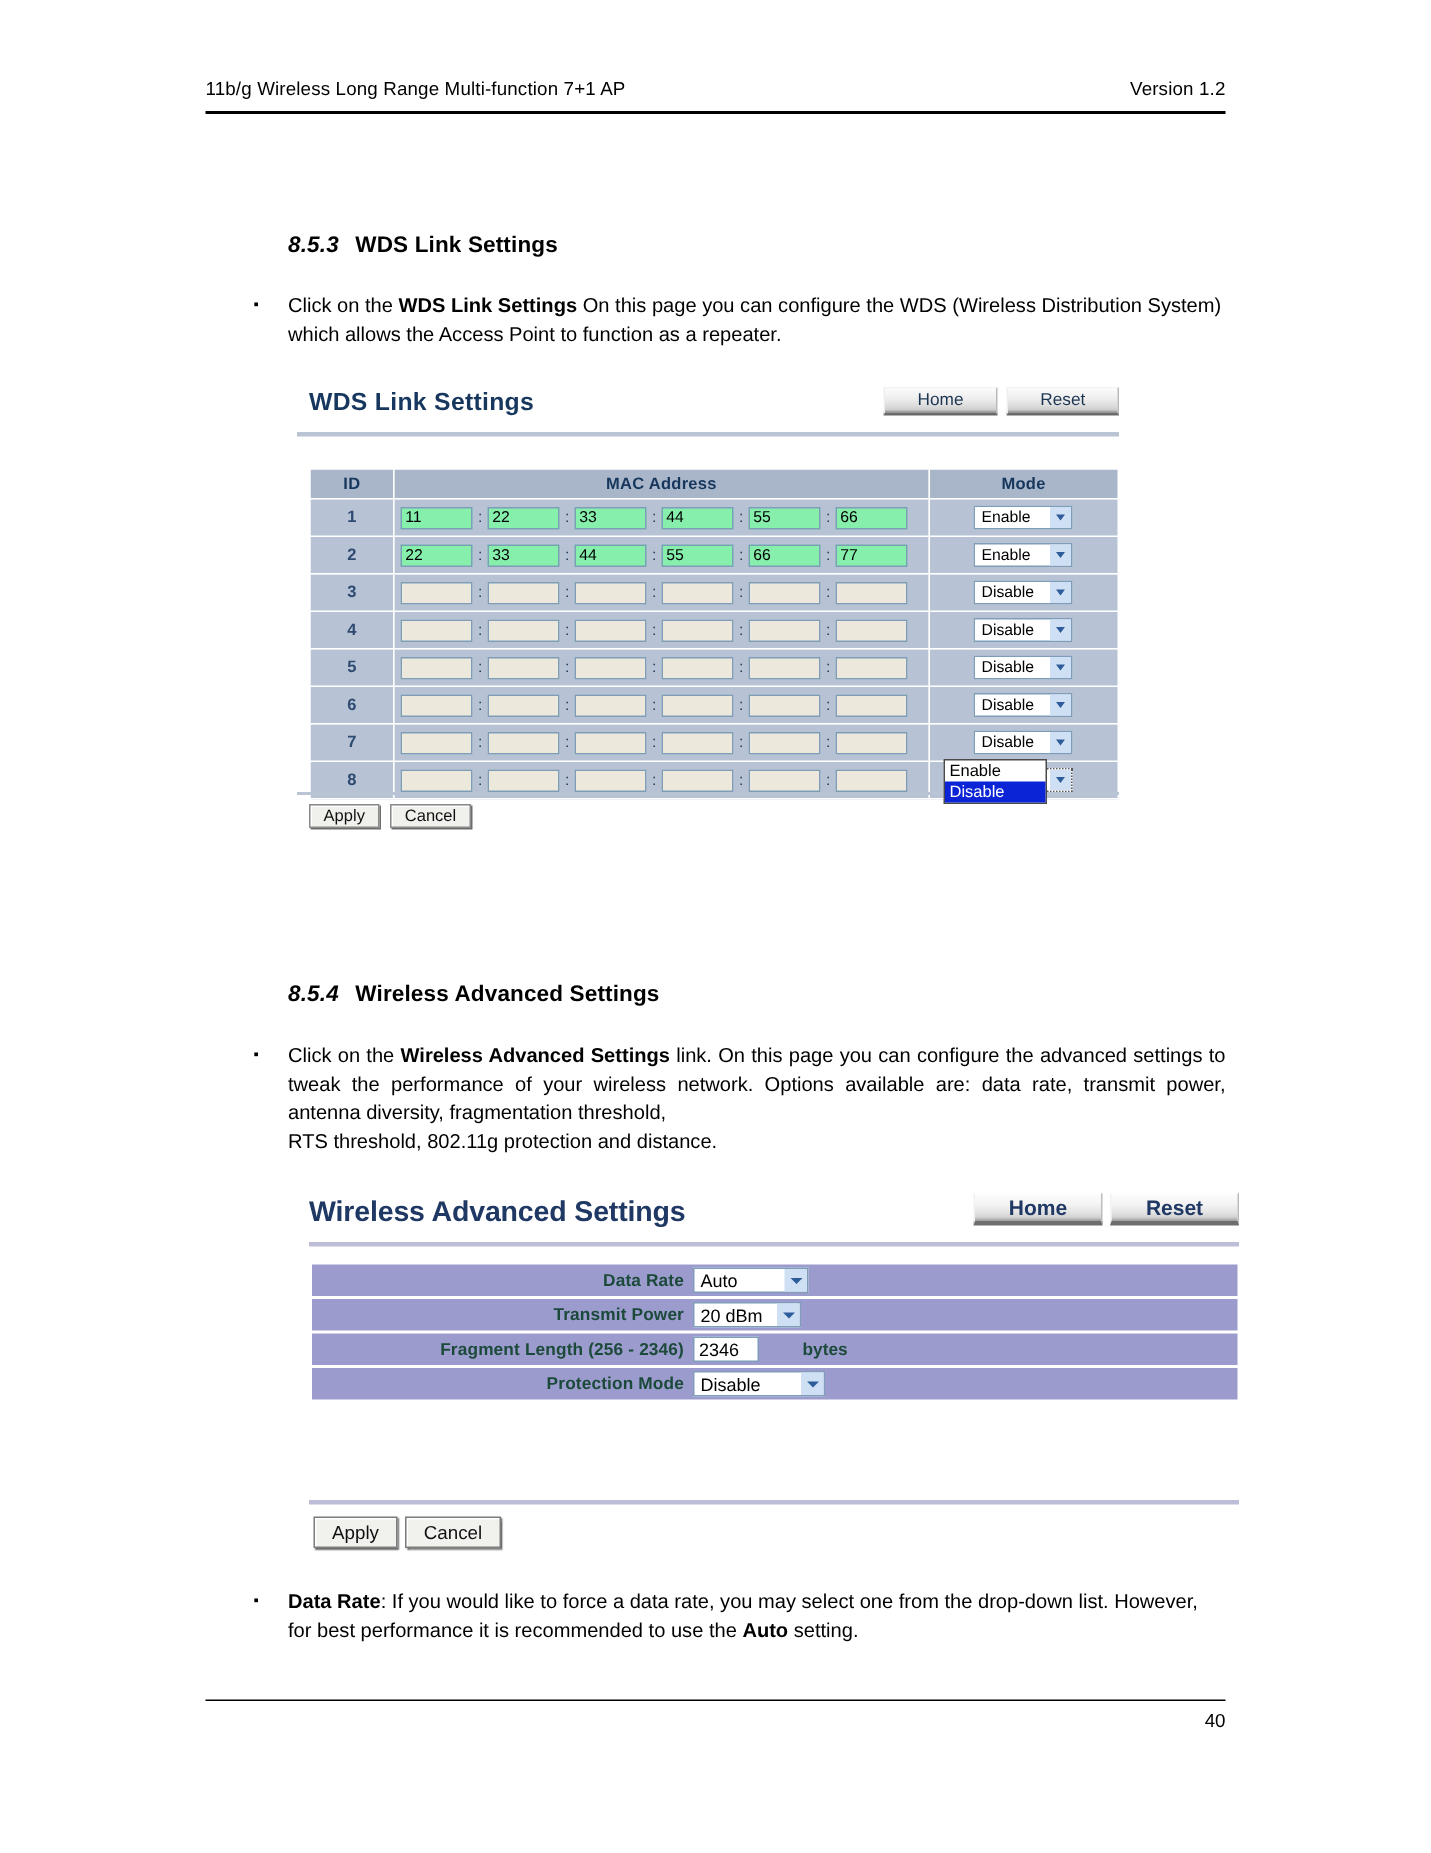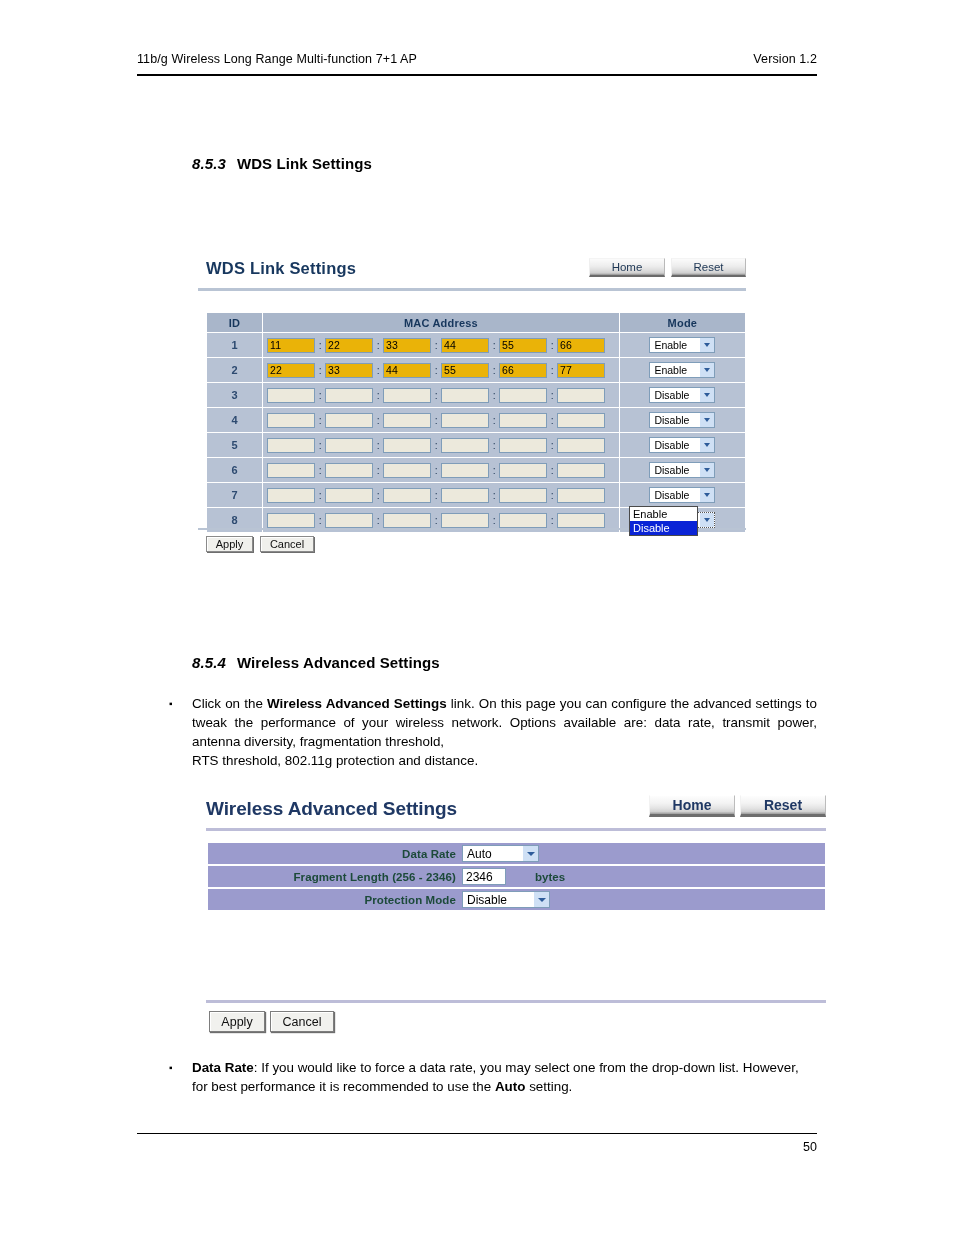--- a/index.html
+++ b/index.html
@@ -181,21 +181,21 @@
   .mac-group {
     display: flex;
     align-items: center;
     padding: 0 4px;
     height: 24px;
   }
   .mac-in {
     width: 48px;
     height: 15px;
     box-sizing: border-box;
-    background: #eab308;
+    background: #86efac;
     border: 1px solid #7f9db9;
     font-family: "Liberation Sans", sans-serif;
     font-size: 10.5px;
     color: #000;
     padding: 0 2px;
     line-height: 13px;
   }
   .mac-in.empty { background: #ece9dc; }
   .mac-sep {
     width: 10px;
@@ -437,20 +437,26 @@
   <div class="doc-header">
     <span>11b/g Wireless Long Range Multi-function 7+1 AP</span>
     <span>Version 1.2</span>
   </div>
   <div class="doc-header-rule"></div>
 
   <div class="section-heading" style="left:192px; top:155px;">
     <span class="num">8.5.3</span><span>WDS Link Settings</span>
   </div>
 
+  <div class="bullet-block" style="left:169px; top:194px; width:648px;">
+    <div class="bullet-row">
+      <span class="bullet-mark"></span>
+      <span class="bullet-text"><span>Click on the </span><b>WDS Link Settings</b><span>  On this page you can configure the WDS (Wireless Distribution System) which allows the Access Point to function as a repeater.</span></span>
+    </div>
+  </div>
 
   <div class="shot">
 
     <div class="shot-title wds-title">WDS Link Settings</div>
 
     <div class="btn3d wds-home">Home</div>
     <div class="btn3d wds-reset">Reset</div>
 
     <div class="wds-rule"></div>
 
@@ -728,20 +734,31 @@
           <td class="was-field">
             <div class="field-wrap">
               <span class="sel-was sel-datarate">
                 <span>Auto</span>
                 <span class="arrowbox"></span>
               </span>
             </div>
           </td>
         </tr>
 
+        <tr>
+          <td class="was-label">Transmit Power</td>
+          <td class="was-field">
+            <div class="field-wrap">
+              <span class="sel-was sel-txpower">
+                <span>20 dBm</span>
+                <span class="arrowbox"></span>
+              </span>
+            </div>
+          </td>
+        </tr>
 
         <tr>
           <td class="was-label">Fragment Length (256 - 2346)</td>
           <td class="was-field">
             <div class="field-wrap">
               <input class="txt-in" value="2346" style="">
               <span class="unit">bytes</span>
             </div>
           </td>
         </tr>
@@ -767,15 +784,15 @@
   </div>
 
   <div class="bullet-block" style="left:169px; top:1058px; width:648px;">
     <div class="bullet-row">
       <span class="bullet-mark"></span>
       <span class="bullet-text"><b>Data Rate</b><span>: If you would like to force a data rate, you may select one from the drop-down list. However, for best performance it is recommended to use the </span><b>Auto</b><span> setting.</span></span>
     </div>
   </div>
 
   <div class="doc-footer-rule"></div>
-  <div class="doc-footer">50</div>
+  <div class="doc-footer">40</div>
 
 </div>
 
 </body></html>

